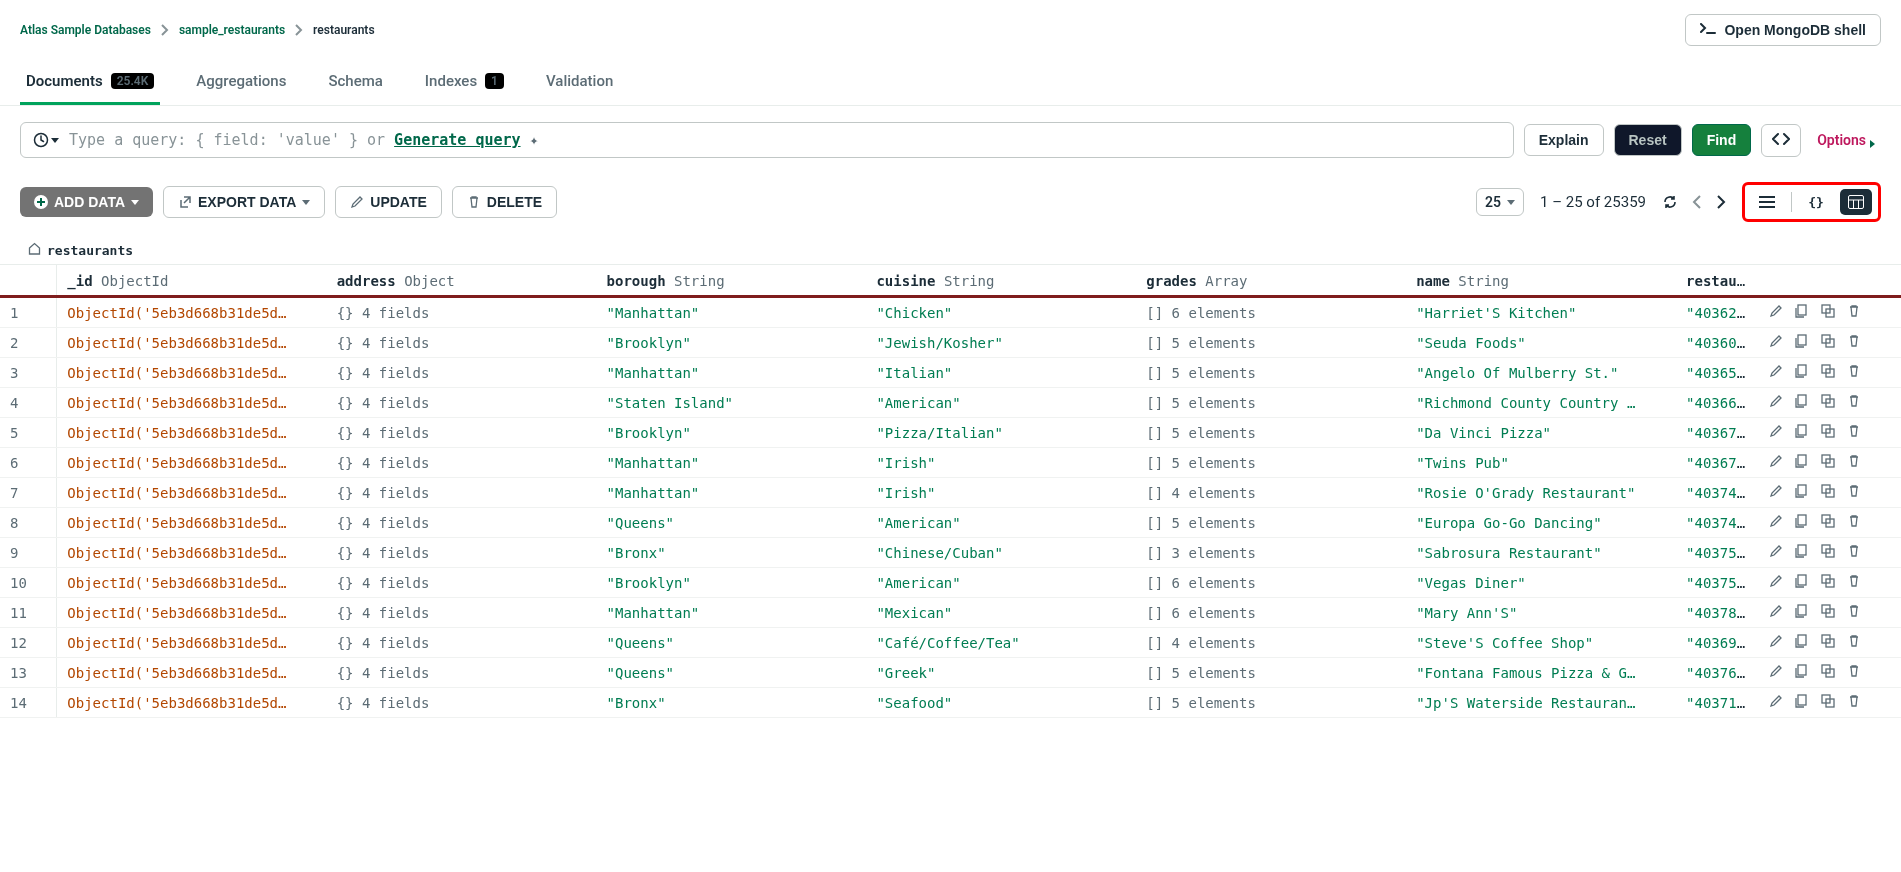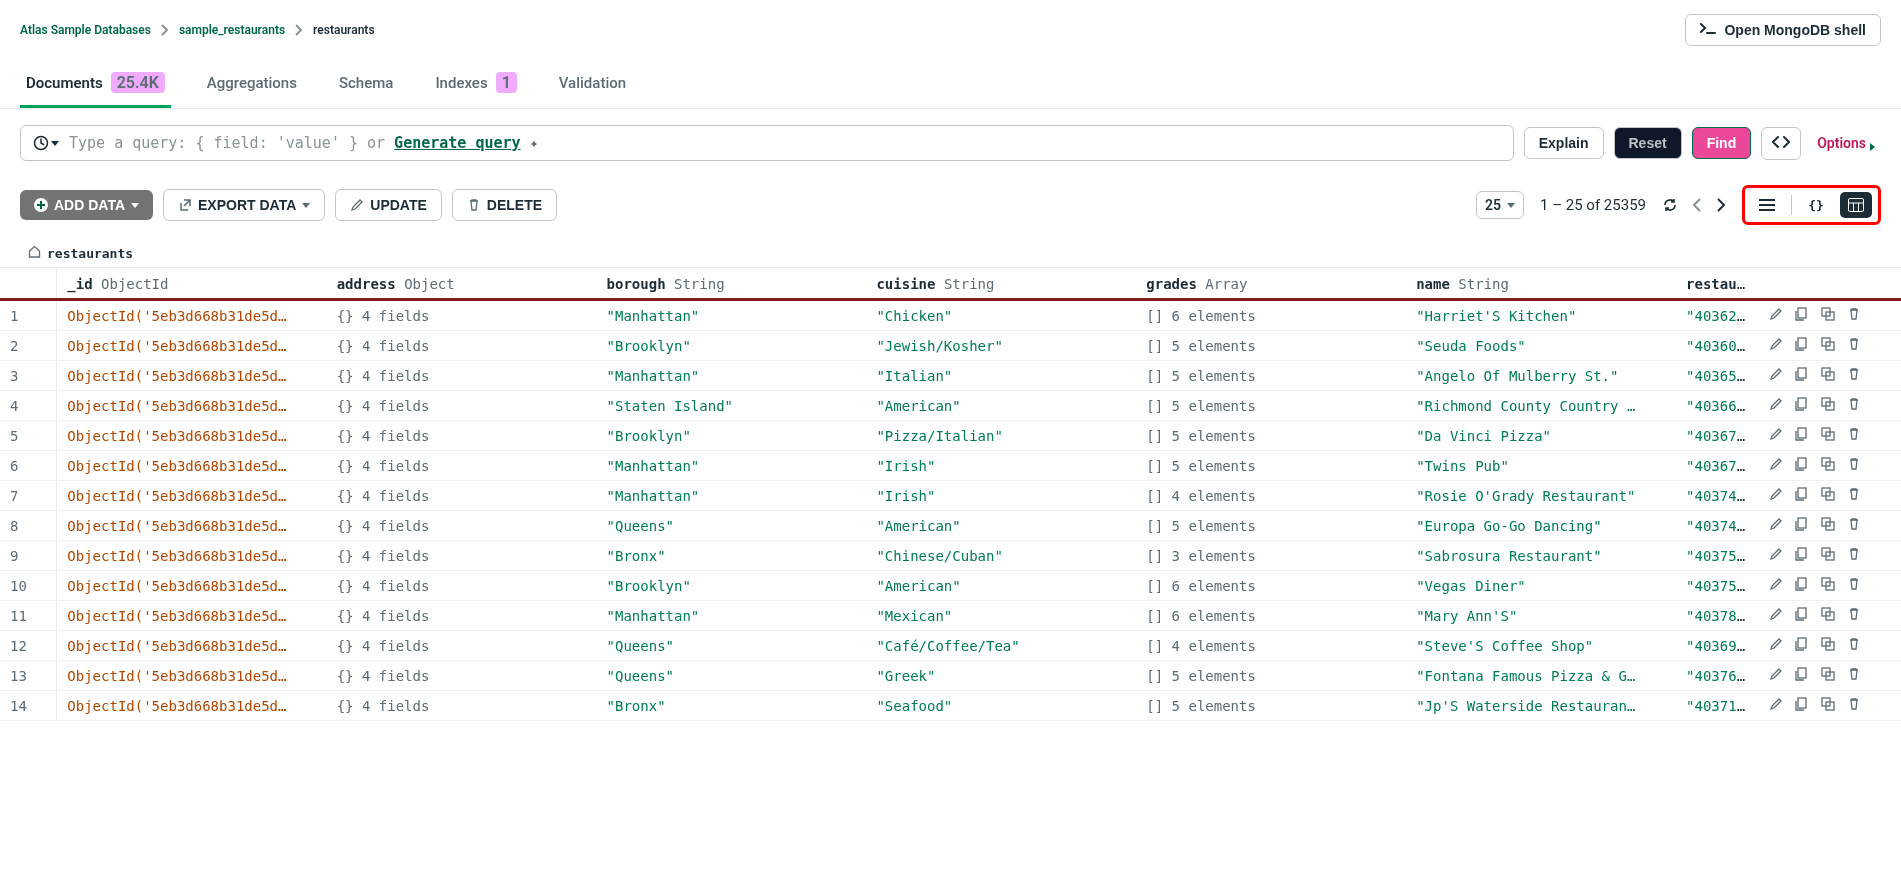--- a/index.html
+++ b/index.html
@@ -11,32 +11,32 @@
   .breadcrumb .crumb-link { color: #00684a; cursor: pointer; }
   .breadcrumb .crumb-current { color: #1c2d38; }
   .chevron-r { color: #889397; display: inline-flex; }
   
   .shell-btn { display: inline-flex; align-items: center; gap: 8px; border: 1px solid #c1c7c6; border-radius: 6px; padding: 7px 14px; background: #fff; font-weight: 600; cursor: pointer; color: #1c2d38; font-size: 14px; }
   
   
   .tabs { display: flex; align-items: center; gap: 30px; padding: 0 20px; border-bottom: 1px solid #e8edeb; }
   .tab { padding: 12px 6px; cursor: pointer; color: #5c6c75; font-weight: 500; border-bottom: 3px solid transparent; display: inline-flex; align-items: center; gap: 8px; font-size: 15px; }
   .tab.active { color: #1c2d38; font-weight: 600; border-bottom-color: #00a35c; }
-  .tab .badge { background: #f0abfc; color: #5c6c75; border-radius: 4px; padding: 1px 6px; font-size: 16px; font-weight: 600; }
+  .tab .badge { background: #000000; color: #5c6c75; border-radius: 4px; padding: 1px 6px; font-size: 12px; font-weight: 600; }
   
   
   .query-bar { display: flex; align-items: center; gap: 10px; padding: 16px 20px; }
   .query-input-wrap { flex: 1; display: flex; align-items: center; gap: 10px; border: 1px solid #c1c7c6; border-radius: 6px; padding: 8px 12px; background: #fff; }
   .clock-btn { display: inline-flex; align-items: center; gap: 2px; cursor: pointer; color: #1c2d38; }
   .query-text { font-family: "Menlo", "Consolas", monospace; color: #889397; flex: 1; font-size: 15px; }
   .gen-link { color: #00684a; font-weight: 700; text-decoration: underline; font-family: "Menlo", "Consolas", monospace; }
   .sparkle { color: #5c6c75; }
   .btn { border: 1px solid #c1c7c6; border-radius: 6px; padding: 7px 14px; background: #fff; font-weight: 600; cursor: pointer; color: #1c2d38; font-size: 14px; }
   .btn.disabled { color: #b8c4c2; background: #0f172a; cursor: not-allowed; }
-  .btn.primary { background: #ec4899; color: #fff; border-color: #00684a; }
+  .btn.primary { background: #15803d; color: #fff; border-color: #00684a; }
   .btn.icon-only { padding: 7px 10px; }
   .opt-link { color: #be185d; font-weight: 600; display: inline-flex; align-items: flex-end; gap: 4px; cursor: pointer; padding: 0 6px; }
   
   
   .toolbar { display: flex; align-items: center; justify-content: space-between; padding: 8px 20px 14px 20px; }
   .toolbar-left { display: flex; align-items: center; gap: 10px; }
   .btn.add { background: #737373; color: #fff; border: none; display: inline-flex; align-items: center; gap: 6px; }
   .btn.outline { background: #fff; display: inline-flex; align-items: center; gap: 6px; }
   .toolbar-right { display: flex; align-items: center; gap: 16px; }
   .page-size { border: 1px solid #c1c7c6; border-radius: 6px; padding: 5px 8px; display: inline-flex; align-items: center; gap: 6px; font-weight: 600; font-size: 14px; margin-left: 44px; }

